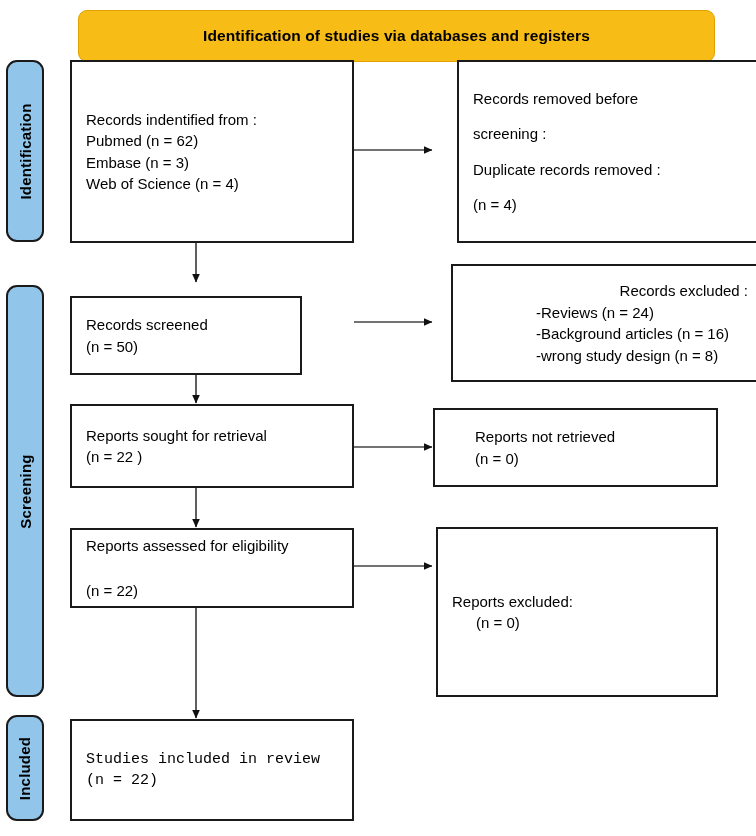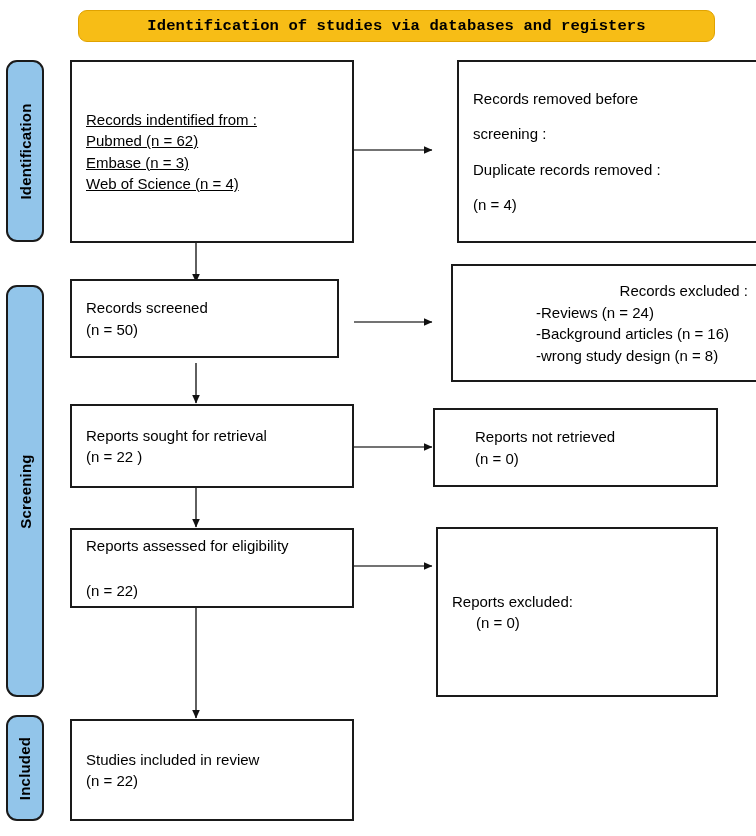--- a/index.html
+++ b/index.html
@@ -119,51 +119,51 @@
       <line x1="354" y1="447" x2="432" y2="447"></line>
 
       <line x1="196" y1="488" x2="196" y2="527"></line>
 
       <line x1="354" y1="566" x2="432" y2="566"></line>
 
       <line x1="196" y1="608" x2="196" y2="718"></line>
     </g>
   </svg>
 
-  <div class="phase-banner" style="left:78px; top:10px; width:637px; height:32px;font-family:Liberation Mono, monospace;">
+  <div class="phase-banner" style="left:78px; top:10px; width:637px; height:52px;">
     <span>Identification of studies via databases and registers</span>
   </div>
 
   <div class="stage-label" style="left:6px; top:60px; width:38px; height:182px;">
     <span>Identification</span>
   </div>
 
   <div class="stage-label" style="left:6px; top:285px; width:38px; height:412px;">
     <span>Screening</span>
   </div>
 
   <div class="stage-label" style="left:6px; top:715px; width:38px; height:106px;">
     <span>Included</span>
   </div>
 
-  <div class="flow-box" style="left:70px; top:60px; width:284px; height:183px;text-decoration:underline;">
+  <div class="flow-box" style="left:70px; top:60px; width:284px; height:183px;">
     <div class="line">Records indentified from :</div>
     <div class="line">Pubmed (n = 62)</div>
     <div class="line">Embase (n = 3)</div>
     <div class="line">Web of Science (n = 4)</div>
   </div>
 
   <div class="flow-box" style="left:457px; top:60px; width:337px; height:183px;gap:14px;">
     <div class="line">Records removed before</div>
     <div class="line">screening :</div>
     <div class="line">Duplicate records removed :</div>
     <div class="line">(n = 4)</div>
   </div>
 
-  <div class="flow-box" style="left:70px; top:279px; width:269px; height:79px;">
+  <div class="flow-box" style="left:70px; top:296px; width:232px; height:79px;">
     <div class="line">Records screened</div>
     <div class="line">(n = 50)</div>
   </div>
 
   <div class="flow-box" style="left:451px; top:264px; width:313px; height:118px;text-align:right;">
     <div class="line">Records excluded :</div>
     <div class="line bullet">
       <span class="dash">-</span>
       <span>Reviews (n = 24)</span>
     </div>
@@ -190,18 +190,18 @@
   <div class="flow-box" style="left:70px; top:528px; width:284px; height:80px;gap:24px;">
     <div class="line">Reports assessed for eligibility</div>
     <div class="line">(n = 22)</div>
   </div>
 
   <div class="flow-box" style="left:436px; top:527px; width:282px; height:170px;">
     <div class="line">Reports excluded:</div>
     <div class="line indent">(n = 0)</div>
   </div>
 
-  <div class="flow-box" style="left:70px; top:719px; width:284px; height:102px;">
+  <div class="flow-box" style="left:70px; top:719px; width:284px; height:102px;font-family:Liberation Mono, monospace;">
     <div class="line">Studies included in review</div>
     <div class="line">(n = 22)</div>
   </div>
 
 </div>
 
 </body></html>

